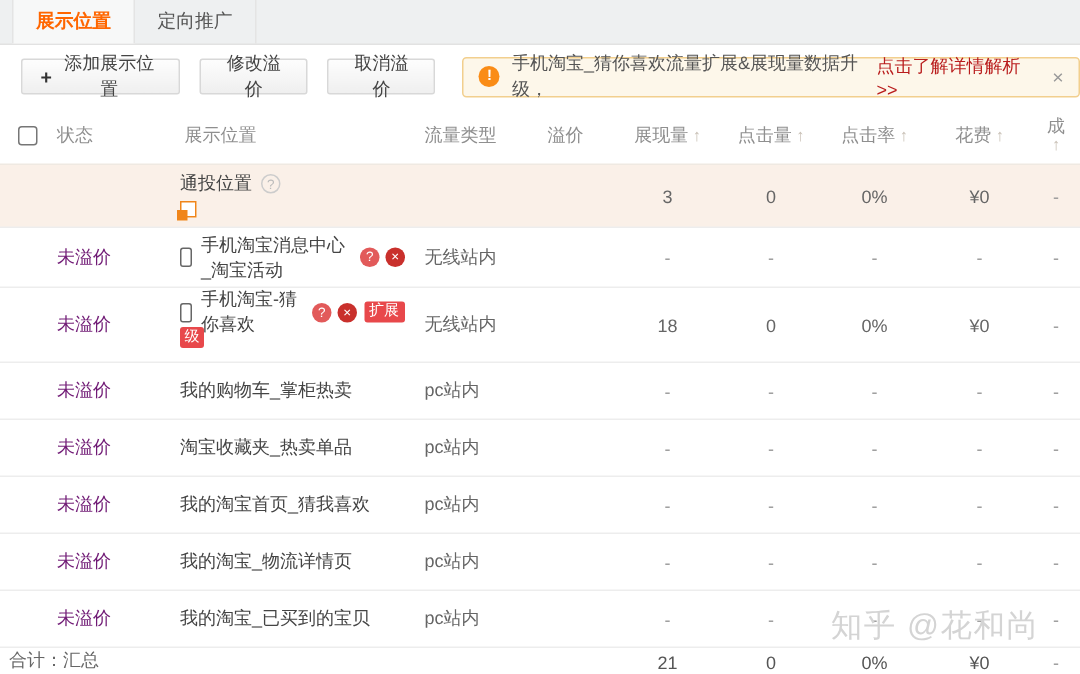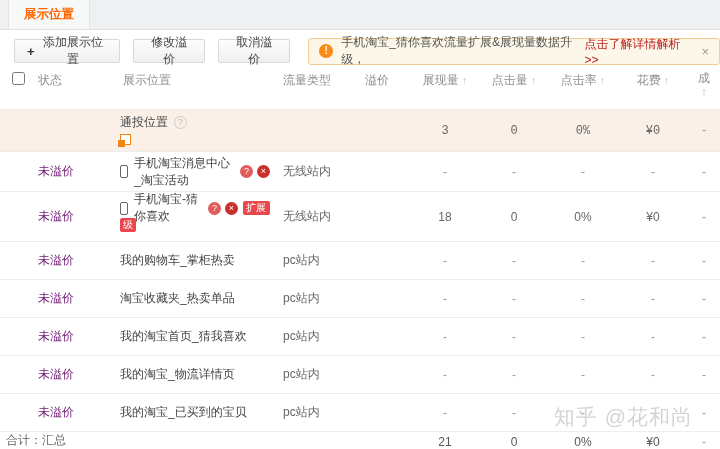--- a/index.html
+++ b/index.html
@@ -25,24 +25,24 @@
   .notice { margin-left:5px; height:27px; display:flex; align-items:center;
     background:#fdf7ea; border:1px solid #f2cf8e; border-radius:3px;
     padding:0 10px; font-size:12px; color:#555; }
   .warn-icon { width:14px; height:14px; border-radius:50%; background:#fa8c16; color:#fff;
     font-size:10px; line-height:14px; text-align:center; font-weight:bold;
     margin-right:8px; flex:none; }
   .notice-link { color:#b91c1c; cursor:pointer; }
   .notice-close { margin-left:12px; color:#999; font-size:13px; cursor:pointer; }
 
   
-  .thead { display:flex; align-items:flex-start; height:38px; font-size:12px; color:#8f8f8f;
+  .thead { display:flex; align-items:center; height:38px; font-size:12px; color:#8f8f8f;
     border-bottom:1px solid #efe9e2; }
   .row { display:flex; align-items:center; border-bottom:1px solid #ededed; font-size:12px; }
-  .row.hl { background:#faf0e8;font-family:Liberation Mono, monospace; }
+  .row.hl { background:#faf0e8; }
   .c1 { width:36px; display:flex; justify-content:center; }
   .c2 { width:74px; padding-left:2px; }
   .c3 { width:160px; padding-left:10px; }
   .c4 { width:75px; padding-left:13px; }
   .c5 { width:65px; padding-left:20px; }
   .c6 { width:70px; text-align:center; }
   .c7 { width:68px; text-align:center; }
   .c8 { width:70px; text-align:center; }
   .c9 { width:70px; text-align:center; }
   .c10 { width:32px; text-align:center; overflow:hidden; }
@@ -82,20 +82,21 @@
   .watermark { position:absolute; right:27px; top:403px; font-size:21px;
     color:#d4d4d4; letter-spacing:1px; white-space:nowrap; }
 </style>
 </head>
 <body>
 
 <div class="app">
 
   <div class="tabbar">
     <div class="tab active">展示位置</div>
+    <div class="tab">定向推广</div>
   </div>
 
   <div class="toolbar">
     <button class="btn">
       <span class="plus">+</span>
       <span>添加展示位置</span>
     </button>
     <button class="btn">修改溢价</button>
     <button class="btn">取消溢价</button>
     <div class="notice">

